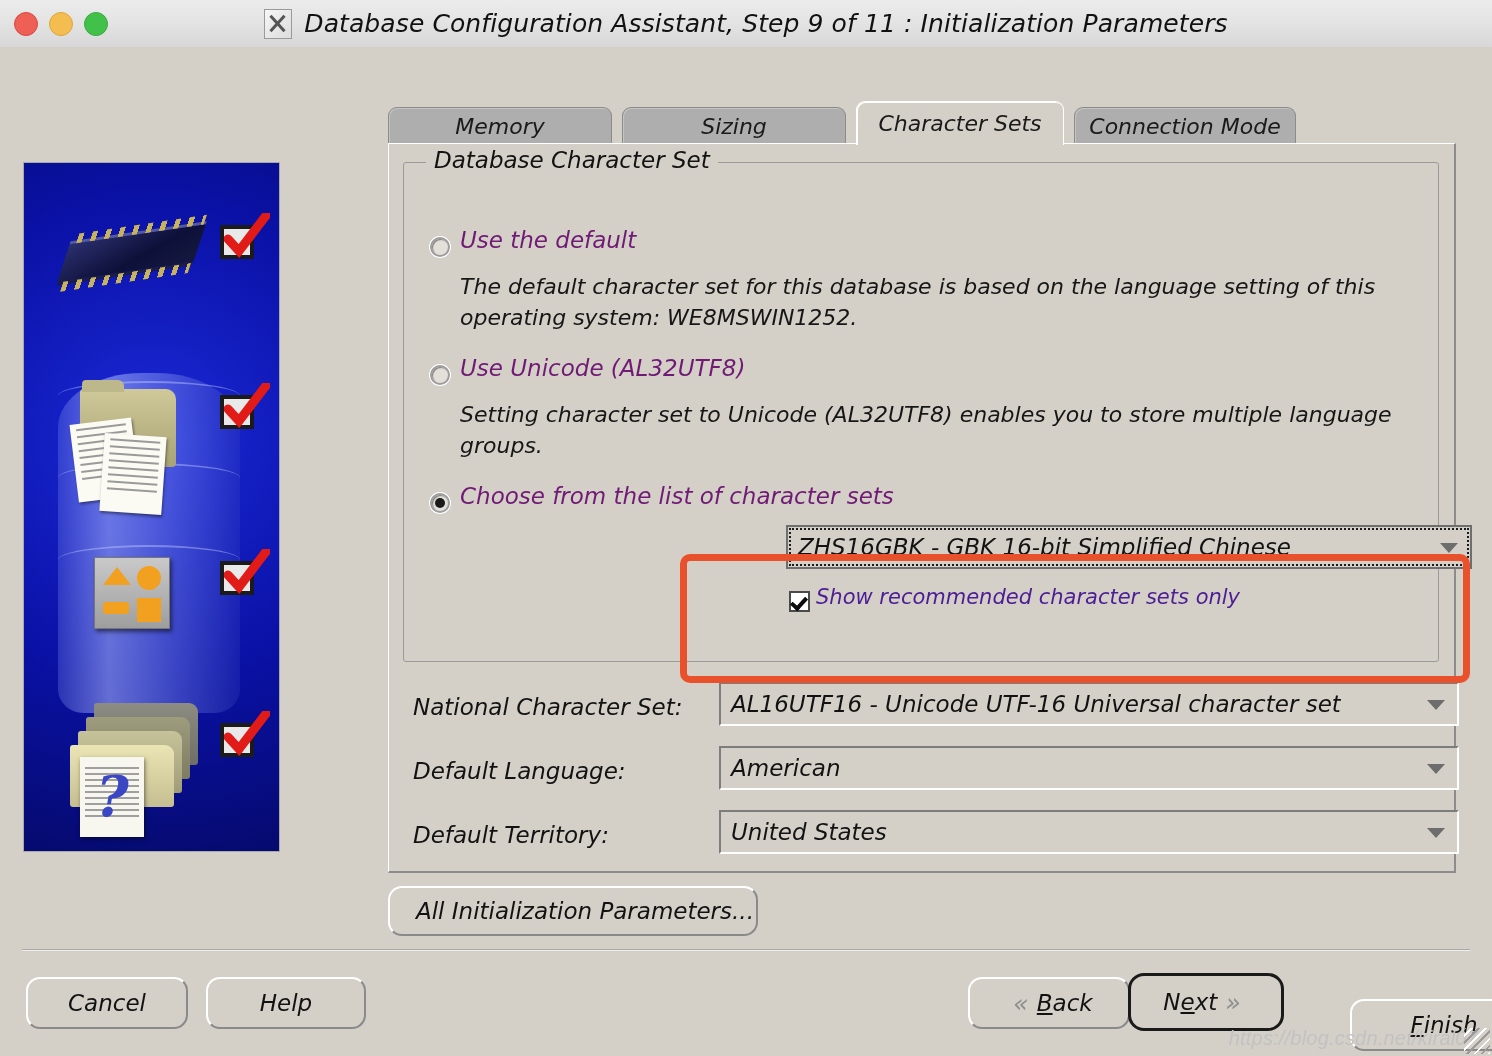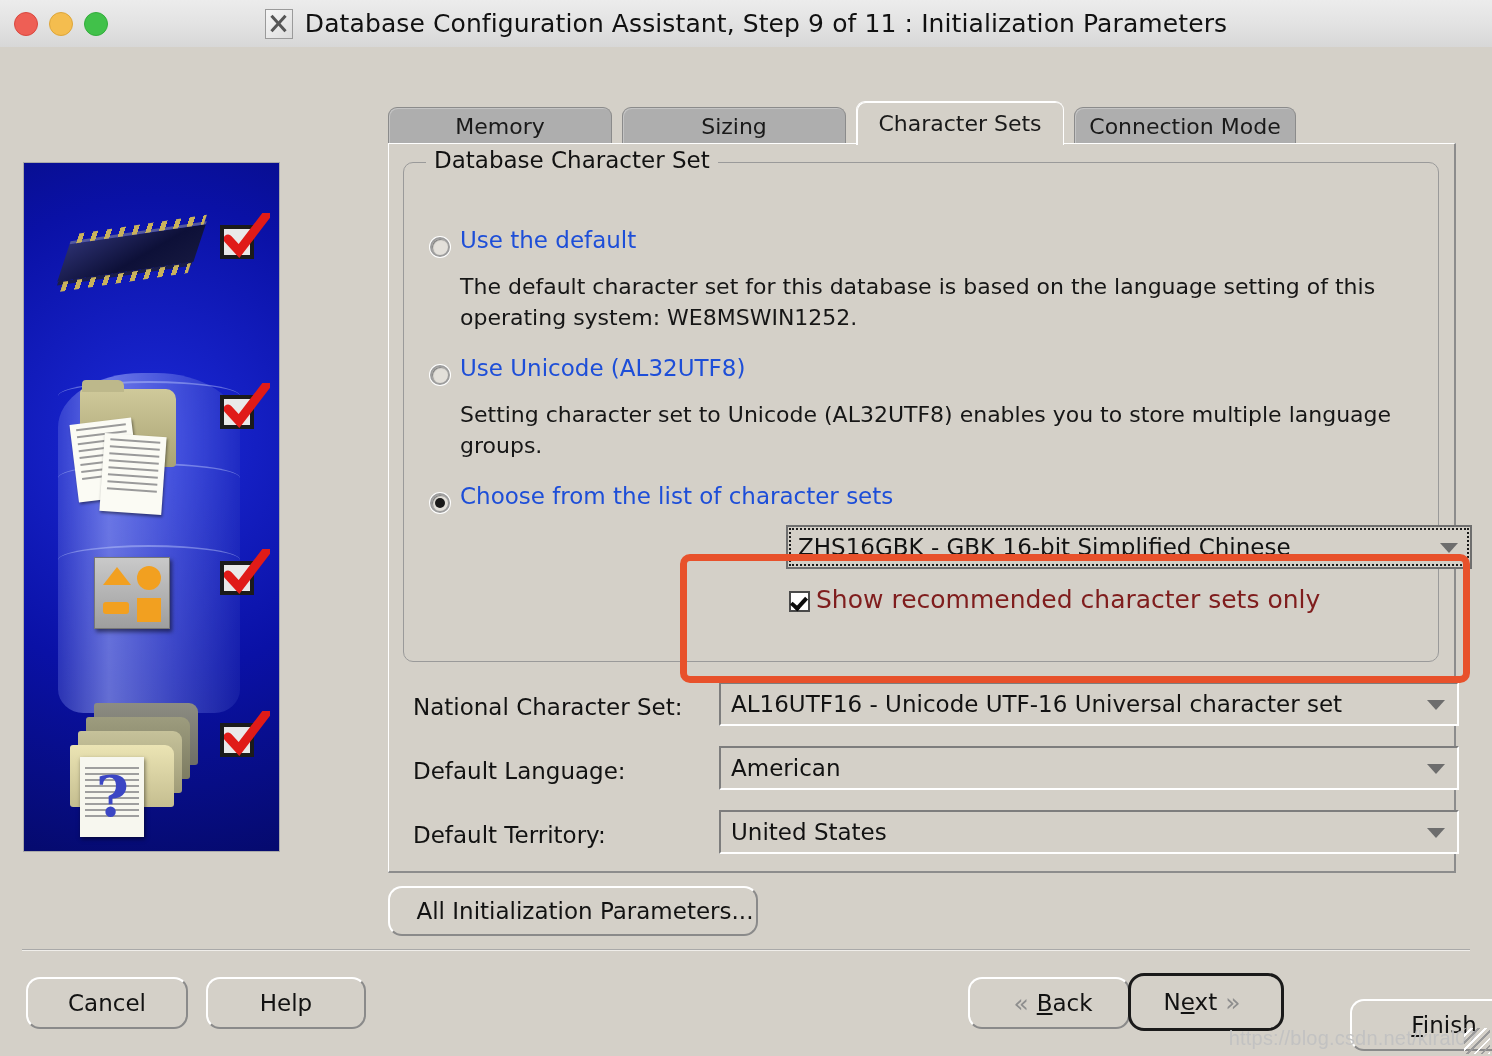--- a/index.html
+++ b/index.html
@@ -8,20 +8,21 @@
     padding: 0;
     background: #ffffff;
   }
   #screen {
     position: relative;
     width: 1492px;
     height: 1056px;
     overflow: hidden;
     background: #d4d0c8;
     font-family: "DejaVu Sans", sans-serif;
+    font-style: italic;
     -webkit-font-smoothing: none;
   }
 
   
   .titlebar {
     position: absolute;
     left: 0; top: 0;
     width: 1492px; height: 47px;
     background: linear-gradient(to bottom, #ececec 0%, #e2e2e2 55%, #d7d7d7 100%);
     border-bottom: 1px solid #b6b6b6;
@@ -281,21 +282,21 @@
     border-bottom: 2px solid #8c8c8c;
     box-sizing: border-box;
   }
 
   
   .group {
     position: absolute;
     left: 14px; top: 18px;
     width: 1036px; height: 500px;
     border: 1px solid #9a9a9a;
-    border-radius: 10px;
+    border-radius: 3px;
     box-sizing: border-box;
   }
   .group-title {
     position: absolute;
     left: 22px; top: -16px;
     background: #d4d0c8;
     padding: 0 8px;
     font-size: 23px;
     color: #121212;
   }
@@ -314,21 +315,21 @@
     content: "";
     position: absolute;
     left: 3px; top: 3px;
     width: 10px; height: 10px;
     border-radius: 50%;
     background: #1a1a1a;
   }
   .radio-label {
     position: absolute;
     font-size: 23px;
-    color: #1d4ed8;
+    color: #701a75;
     white-space: nowrap;
     cursor: default;
   }
   .desc {
     position: absolute;
     font-size: 22px;
     color: #161616;
     line-height: 31px;
     width: 965px;
   }
@@ -387,22 +388,22 @@
     content: "";
     position: absolute;
     left: 3px; top: 1px;
     width: 6px; height: 12px;
     border: solid #0c0c0c;
     border-width: 0 4px 4px 0;
     transform: rotate(42deg);
   }
   .cbox-label {
     position: absolute;
-    font-size: 25px;
-    color: #7f1d1d;
+    font-size: 21px;
+    color: #4c1d95;
     white-space: nowrap;
     cursor: default;
   }
 
   
   .redbox {
     position: absolute;
     left: 680px; top: 507px;
     width: 790px; height: 129px;
     border: 7px solid #e8512b;

